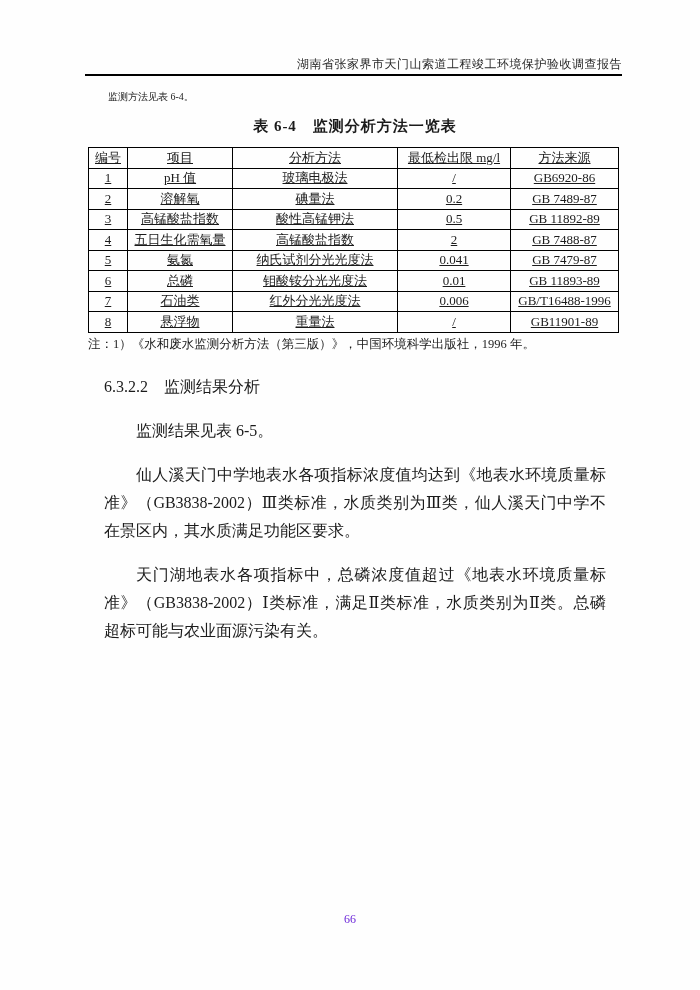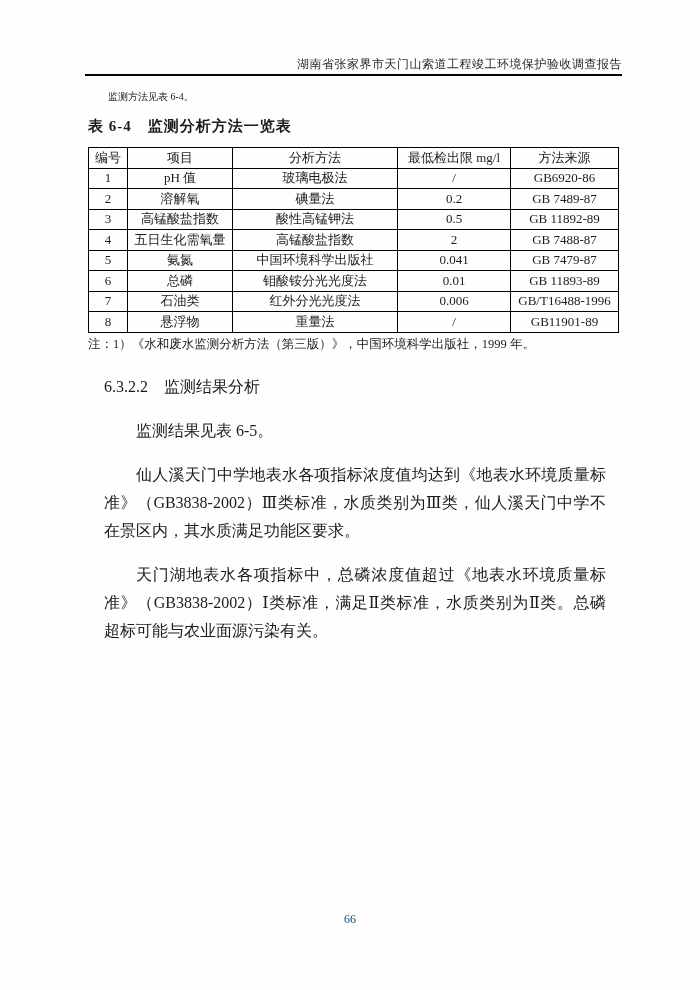--- a/index.html
+++ b/index.html
@@ -39,20 +39,21 @@
     font-size: 10px;
     line-height: 22px;
     text-indent: 2em;
     margin: 0;
   }
   .table-title {
     position: absolute;
     top: 117px;
     left: 88px;
     width: 534px;
+    text-align: center;
     font-size: 15px;
     font-weight: bold;
     letter-spacing: 1px;
   }
   table.methods {
     position: absolute;
     top: 147px;
     left: 88px;
     width: 530px;
     border-collapse: collapse;
@@ -62,20 +63,21 @@
     border: 1px solid #000;
     font-size: 13px;
     font-weight: normal;
     text-align: center;
     vertical-align: middle;
     height: 19.5px;
     padding: 0 2px;
     line-height: 1.1;
     overflow: hidden;
     white-space: nowrap;
+    text-decoration: underline;
   }
   .table-note {
     position: absolute;
     top: 336px;
     left: 88px;
     width: 534px;
     font-size: 12.5px;
     margin: 0;
   }
   .body-text {
@@ -90,21 +92,21 @@
   .body-text p { margin: 16px; }
   .section-heading { font-size: 16px; }
   .para-indent { text-indent: 2em; }
   .page-number {
     position: absolute;
     top: 912px;
     left: 0;
     width: 700px;
     text-align: center;
     font-size: 12px;
-    color: #0c4a6e;
+    color: #6d28d9;
   }
 </style>
 </head>
 <body>
 
 <div class="page">
 
   <div class="running-header">
     <span>湖南省张家界市天门山索道工程竣工环境保护验收调查报告</span>
   </div>
@@ -156,21 +158,21 @@
       <tr>
         <td>4</td>
         <td>五日生化需氧量</td>
         <td>高锰酸盐指数</td>
         <td>2</td>
         <td>GB 7488-87</td>
       </tr>
       <tr>
         <td>5</td>
         <td>氨氮</td>
-        <td>中国环境科学出版社</td>
+        <td>纳氏试剂分光光度法</td>
         <td>0.041</td>
         <td>GB 7479-87</td>
       </tr>
       <tr>
         <td>6</td>
         <td>总磷</td>
         <td>钼酸铵分光光度法</td>
         <td>0.01</td>
         <td>GB 11893-89</td>
       </tr>
@@ -184,21 +186,21 @@
       <tr>
         <td>8</td>
         <td>悬浮物</td>
         <td>重量法</td>
         <td>/</td>
         <td>GB11901-89</td>
       </tr>
     </tbody>
   </table>
 
-  <p class="table-note">注：1）《水和废水监测分析方法（第三版）》，中国环境科学出版社，1999 年。</p>
+  <p class="table-note">注：1）《水和废水监测分析方法（第三版）》，中国环境科学出版社，1996 年。</p>
 
   <div class="body-text">
     <p class="section-heading">6.3.2.2　监测结果分析</p>
     <p class="para-indent">监测结果见表 6-5。</p>
     <p class="para-indent">仙人溪天门中学地表水各项指标浓度值均达到《地表水环境质量标准》（GB3838-2002）Ⅲ类标准，水质类别为Ⅲ类，仙人溪天门中学不在景区内，其水质满足功能区要求。</p>
     <p class="para-indent">天门湖地表水各项指标中，总磷浓度值超过《地表水环境质量标准》（GB3838-2002）Ⅰ类标准，满足Ⅱ类标准，水质类别为Ⅱ类。总磷超标可能与农业面源污染有关。</p>
   </div>
 
   <div class="page-number">66</div>
 

